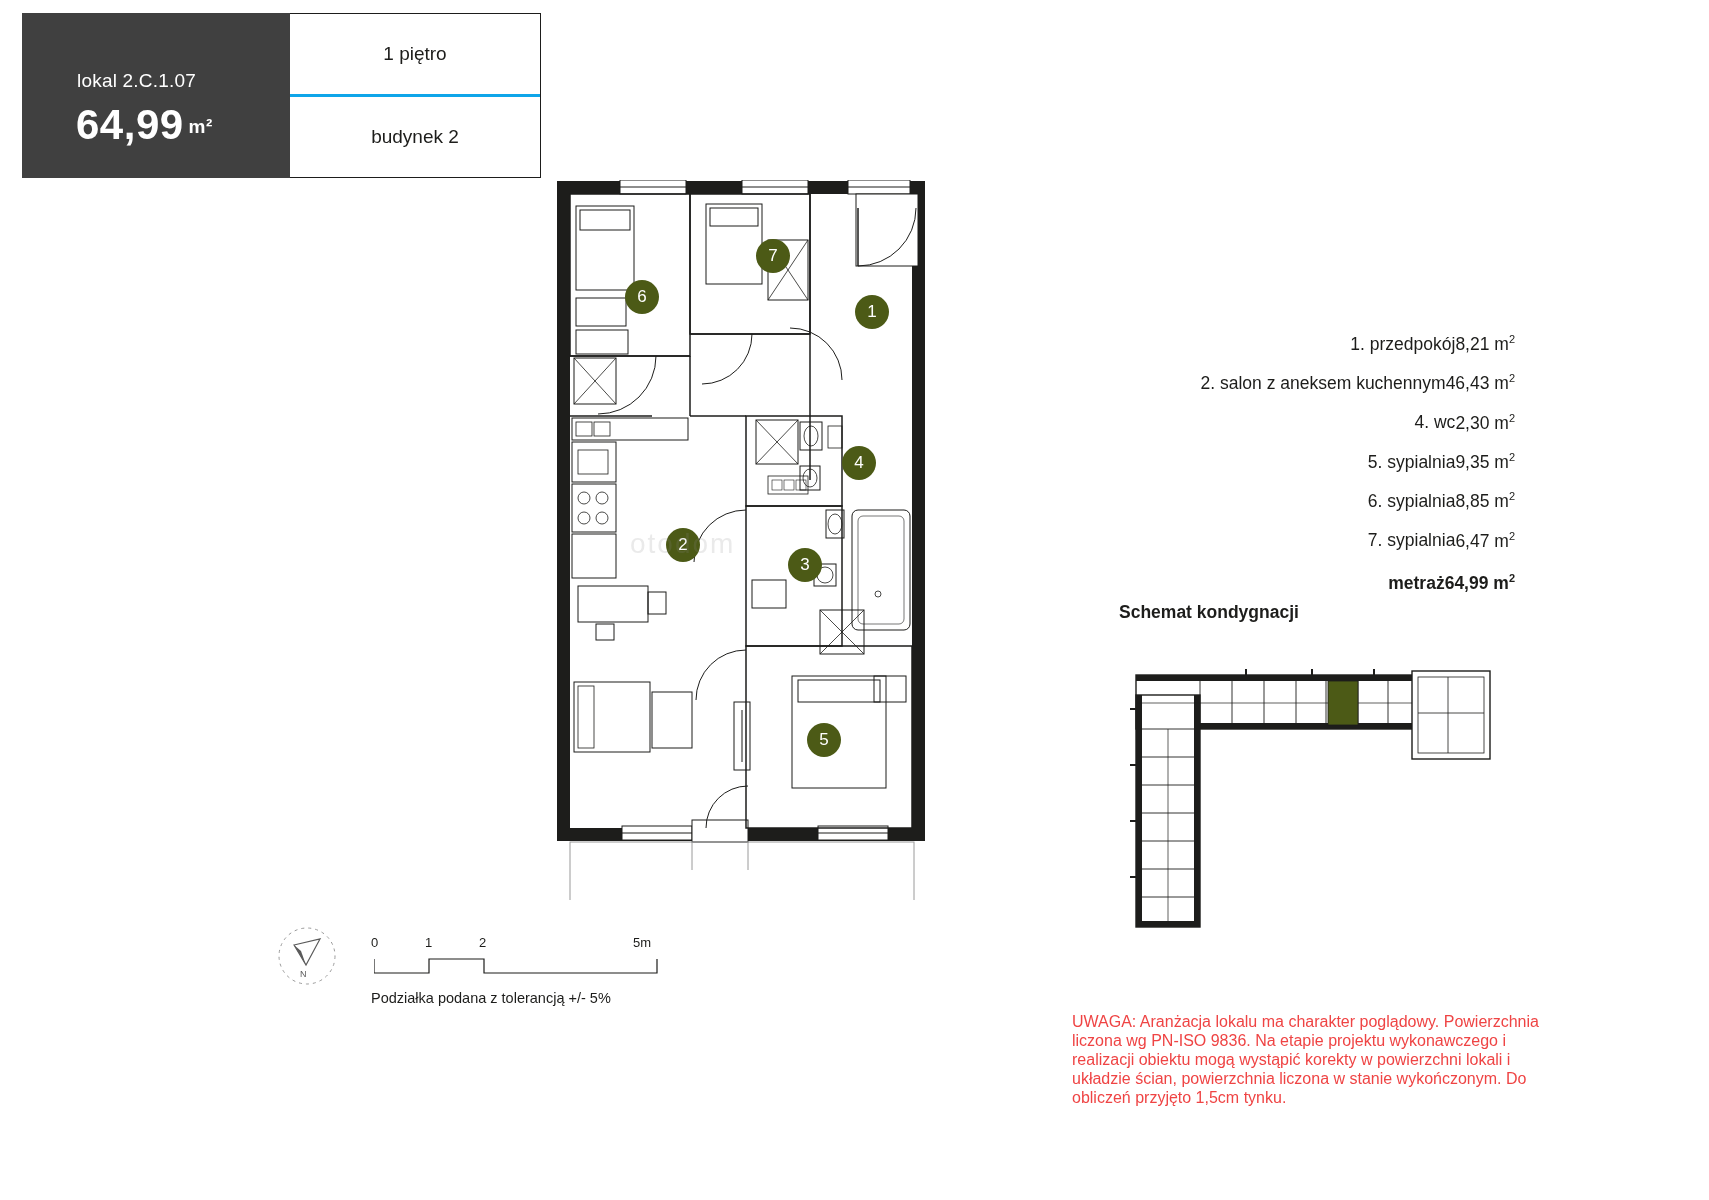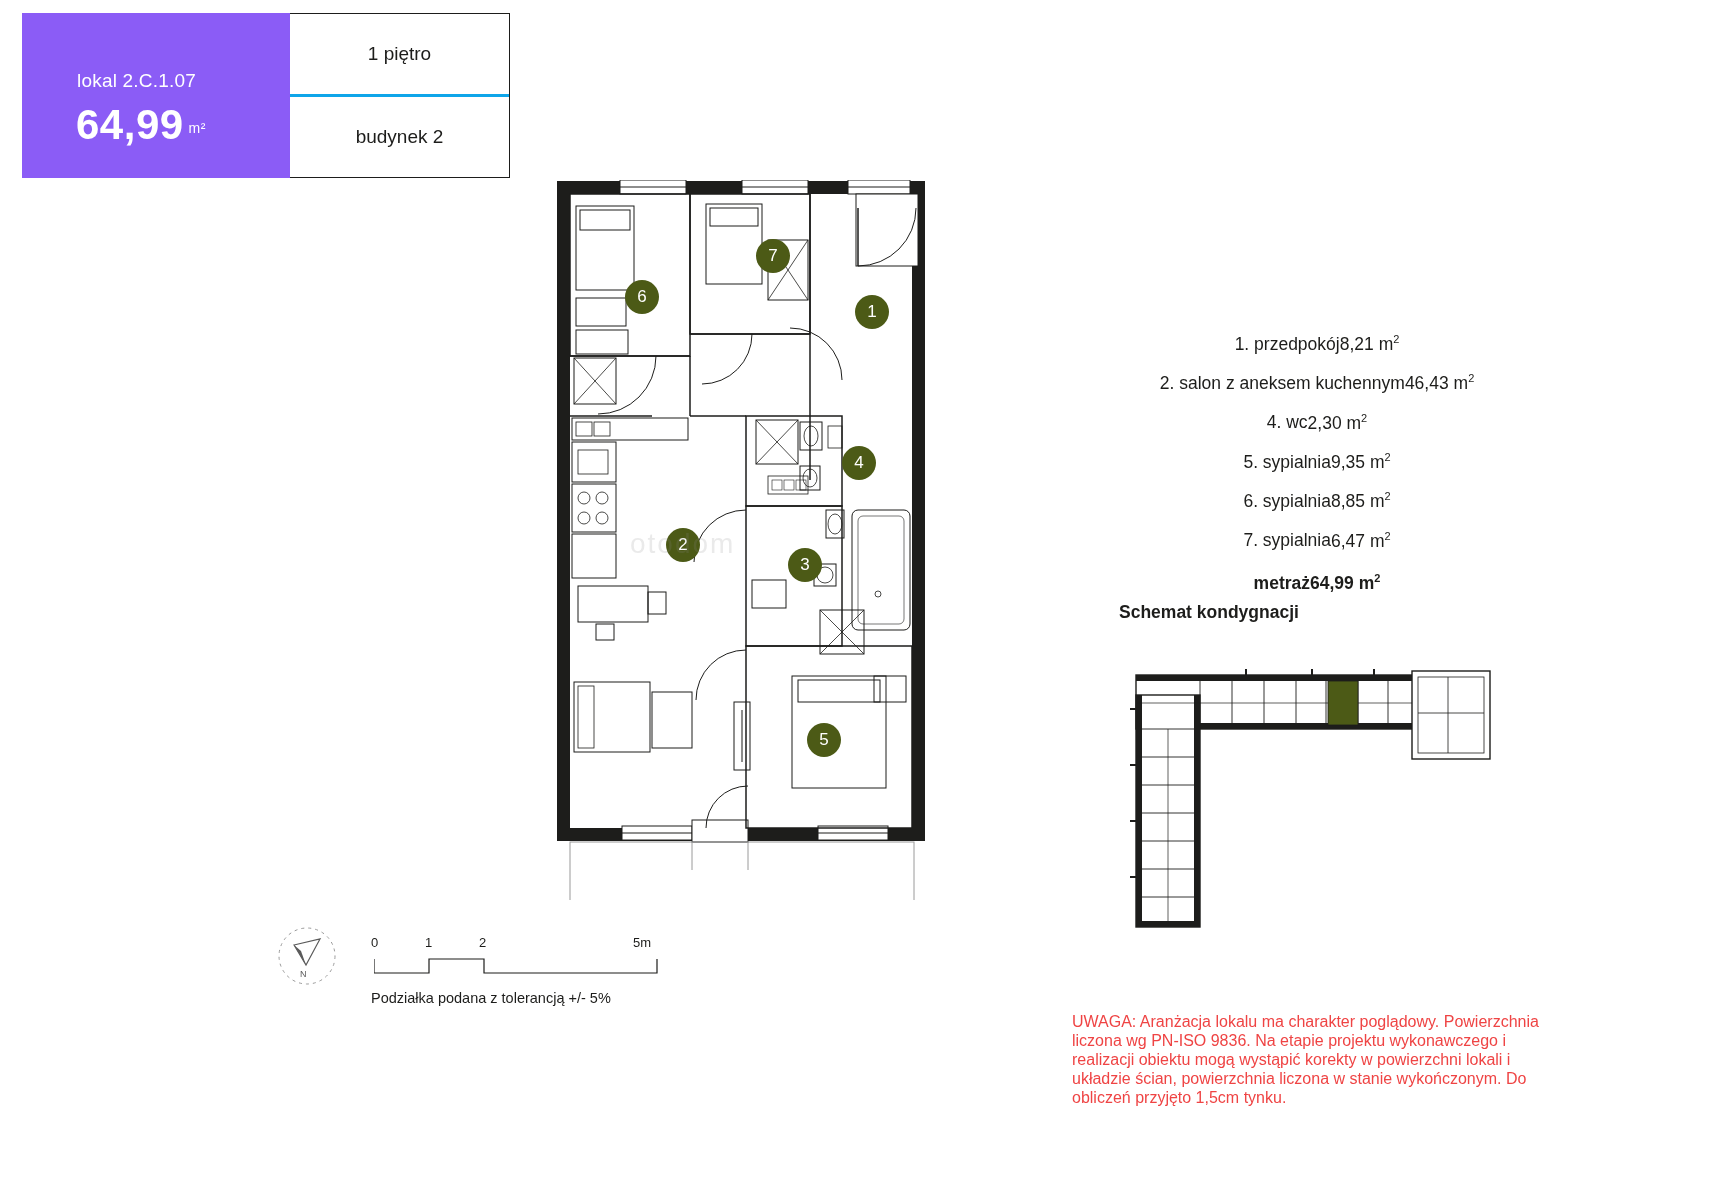--- a/index.html
+++ b/index.html
@@ -20,47 +20,47 @@
   #header-badge {
     position: absolute;
     left: 22px;
     top: 13px;
     width: 520px;
     height: 165px;
     display: flex;
   }
   #unit-block {
     width: 268px;
-    background: #8b5cf6;
+    background: #404040;
     color: #ffffff;
     position: relative;
   }
   #unit-label {
     position: absolute;
     left: 55px;
     top: 57px;
     font-size: 19px;
     letter-spacing: .2px;
   }
   #unit-area {
     position: absolute;
     left: 54px;
     top: 88px;
     font-size: 42px;
     font-weight: bold;
     letter-spacing: .5px;
   }
   #unit-area-unit {
-    font-size: 14px;
-    font-weight: normal;
+    font-size: 19px;
+    font-weight: bold;
     margin-left: 5px;
     vertical-align: 6px;
   }
   #meta-block {
-    width: 220px;
+    width: 251px;
     display: flex;
     flex-direction: column;
     border: 1px solid #1d1d1b;
     border-left: none;
     box-sizing: border-box;
   }
   .meta-cell {
     flex: 1 1 50%;
     display: flex;
     align-items: center;
@@ -131,21 +131,21 @@
 
   
   #room-list {
     position: absolute;
     left: 1119px;
     top: 322px;
     width: 396px;
   }
   .room-row {
     display: flex;
-    justify-content: center;
+    justify-content: flex-end;
     align-items: baseline;
     font-size: 17.5px;
     line-height: 34.5px;
     white-space: nowrap;
   }
   .room-row .area sup { font-size: 11px; }
   .room-row.total { font-weight: bold; margin-top: 3px; }
   #schemat-title {
     position: absolute;
     left: 1119px;

